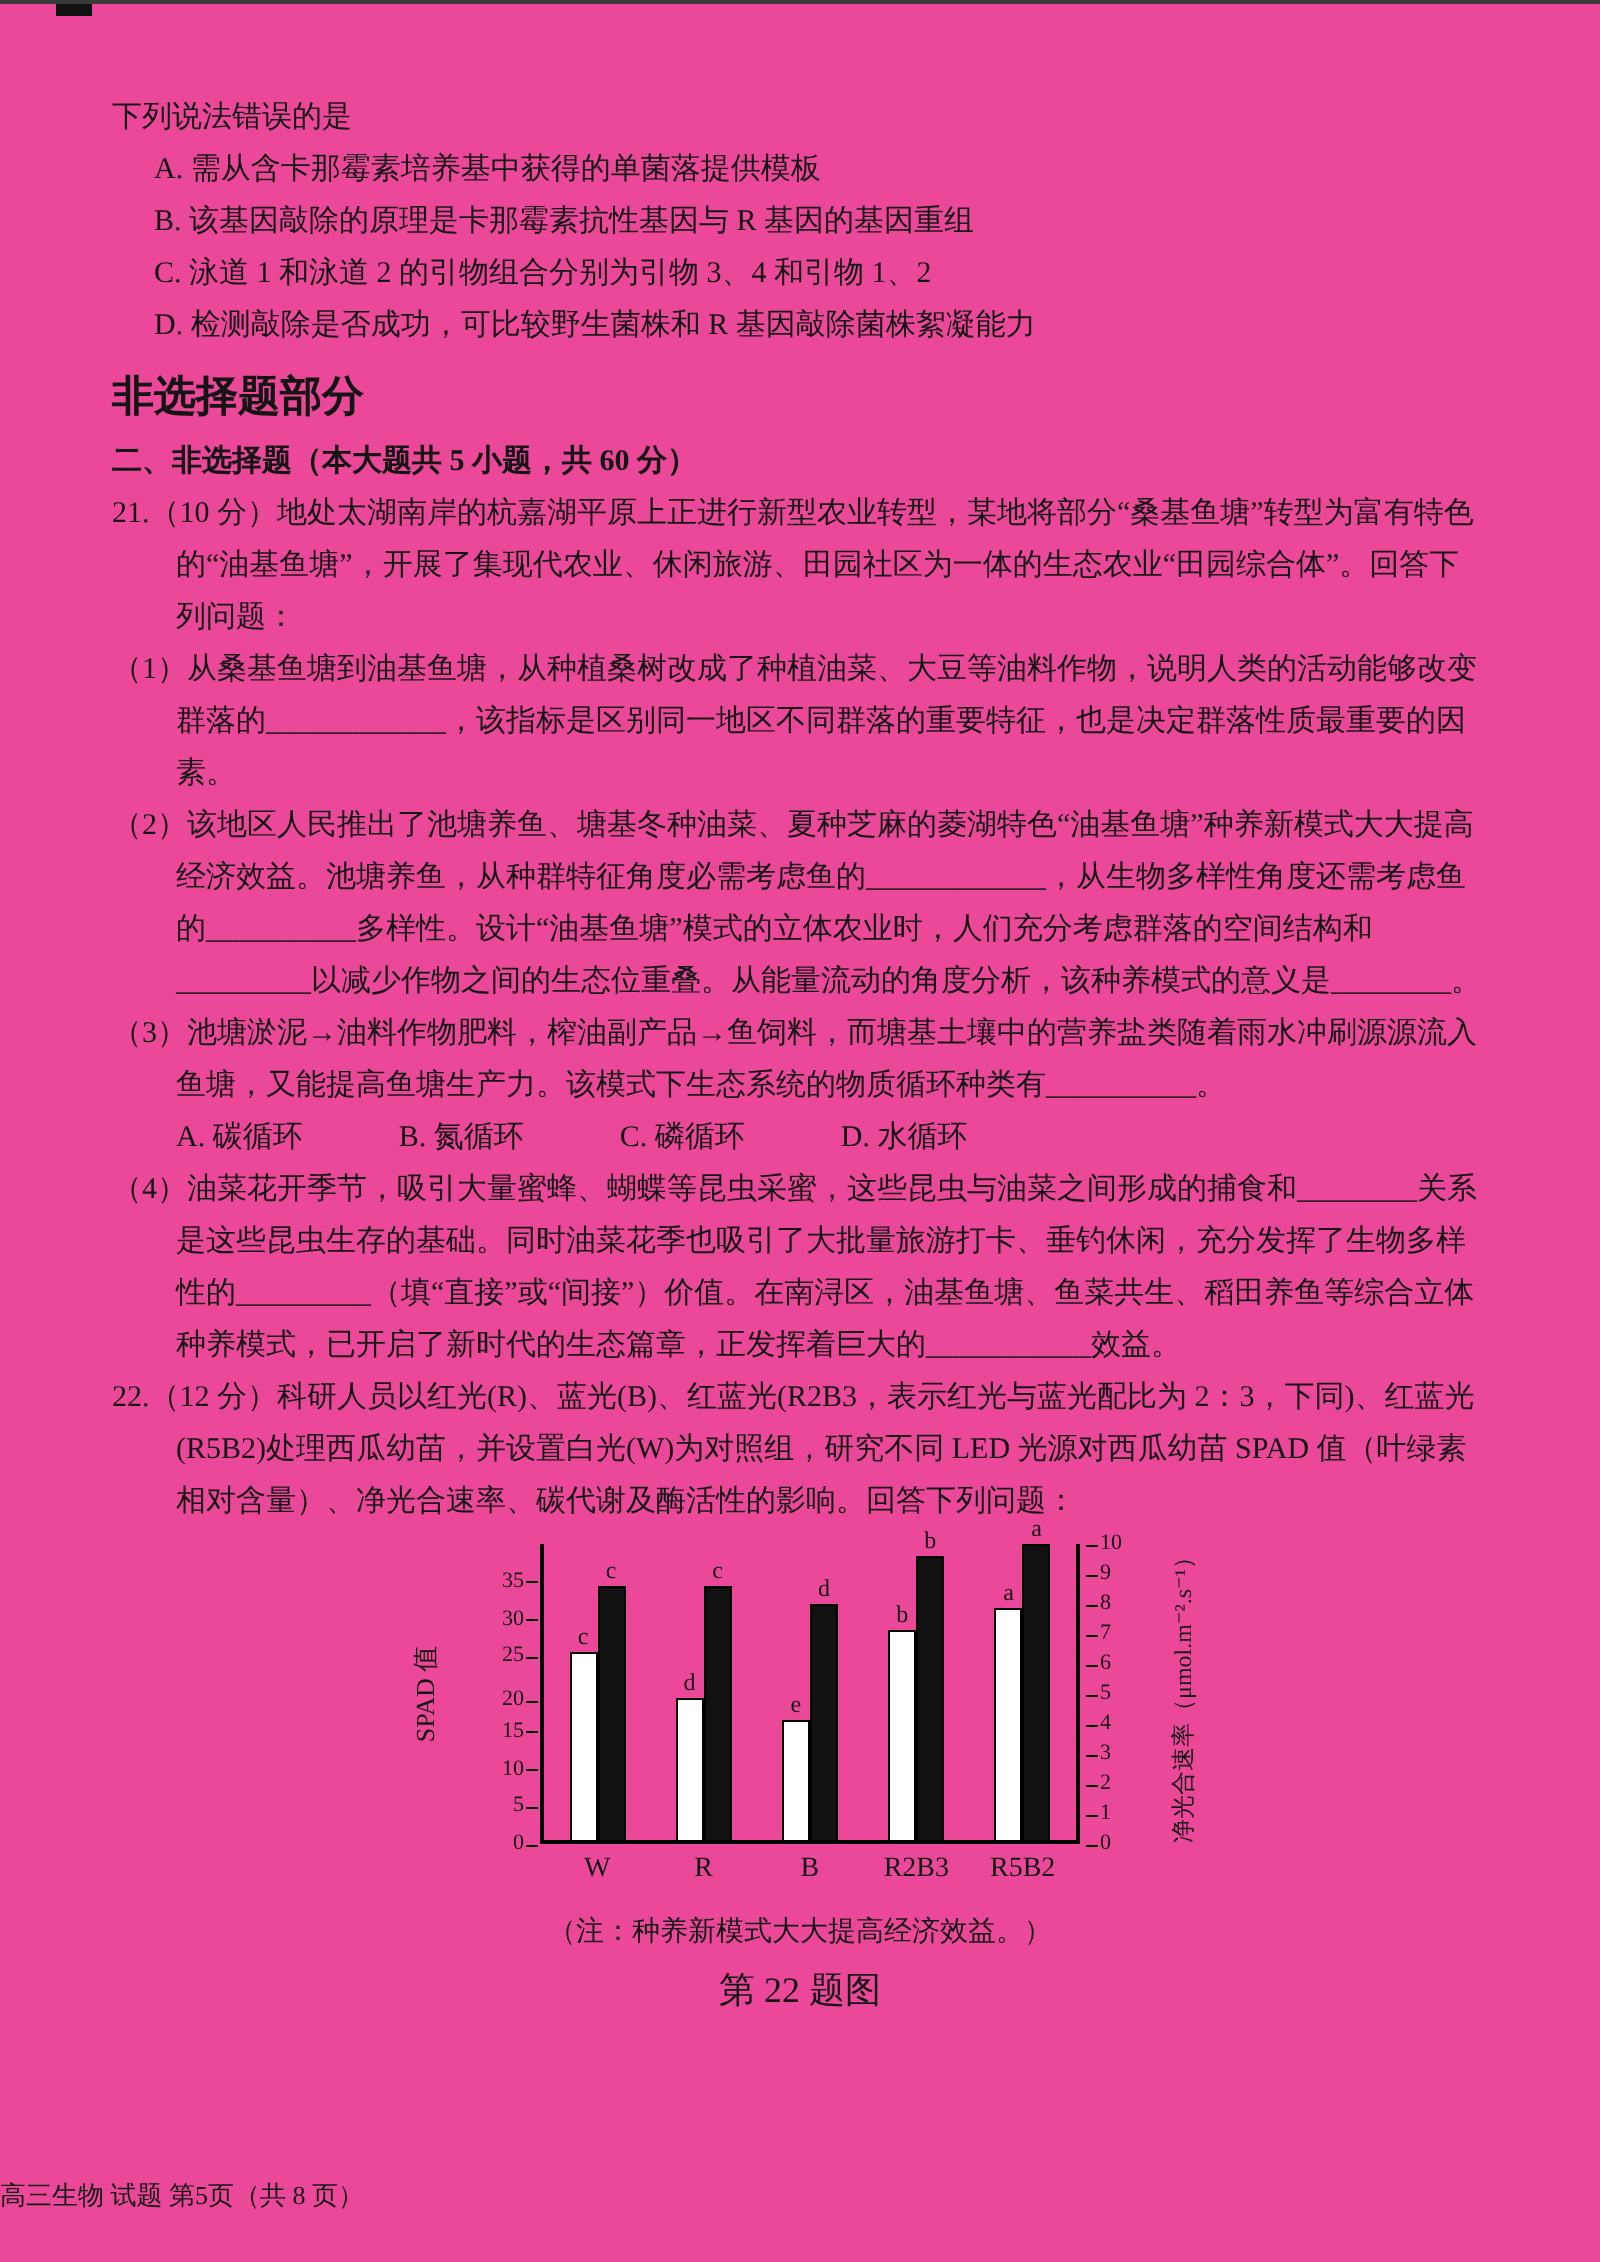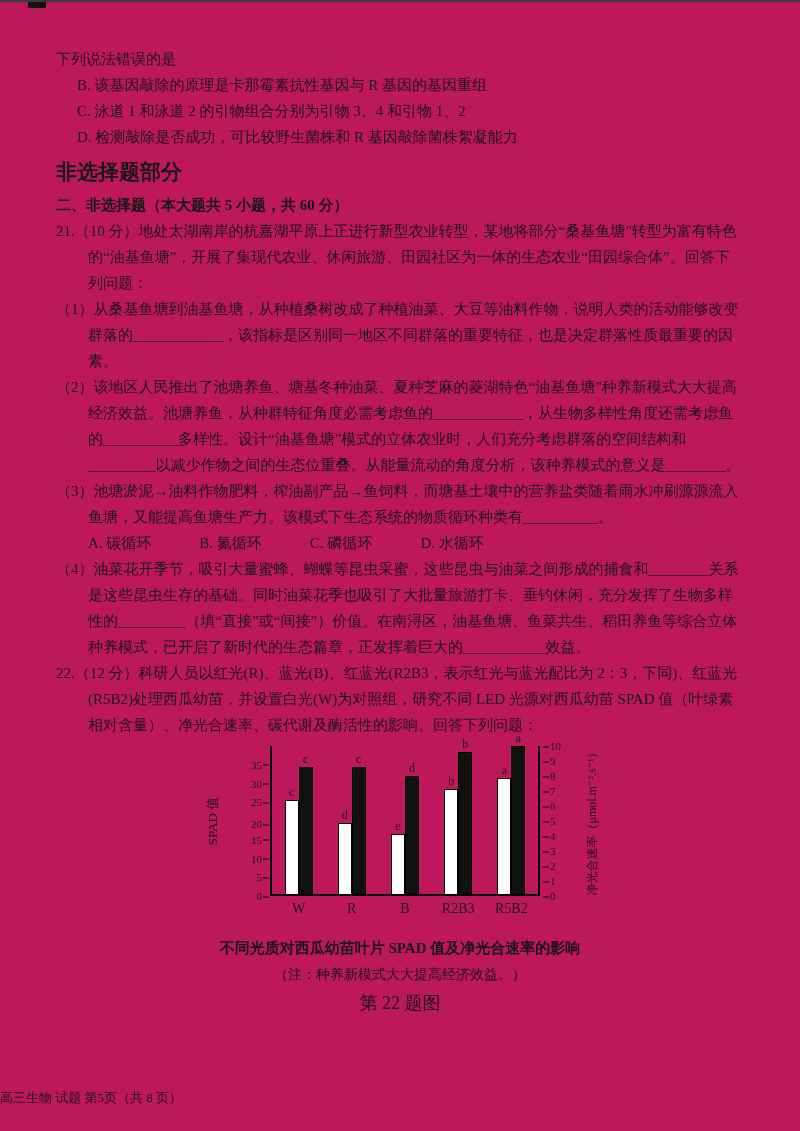--- a/index.html
+++ b/index.html
@@ -1,21 +1,21 @@
 <!DOCTYPE html>
 <html><head>
 <meta charset="utf-8">
 <style>
   * { margin:0; padding:0; box-sizing:border-box; }
   html,body { background:#e8e8e8; }
   .page {
     position:relative;
     width:800px; height:1131px;
     margin:0 auto;
-    background:#be185d;
+    background:#ec4899;
     color:#151515;
     font-family:"Liberation Serif","DejaVu Serif",serif;
     padding:46px 56px 0 56px;
     overflow:hidden;
   }
   .scan-top { position:absolute; top:0; left:0; right:0; height:2px; background:#3a3a3a; }
   .scan-corner { position:absolute; top:2px; left:28px; width:18px; height:6px; background:#111; }
 
   .line { font-size:15px; line-height:26px; }
   .opt { padding-left:21px; }
@@ -65,20 +65,21 @@
 </style>
 </head>
 <body>
 
 <div class="page">
   <div class="scan-top"></div>
   <div class="scan-corner"></div>
 
   <section>
     <p class="line">下列说法错误的是</p>
+    <p class="line opt">A. 需从含卡那霉素培养基中获得的单菌落提供模板</p>
     <p class="line opt">B. 该基因敲除的原理是卡那霉素抗性基因与 R 基因的基因重组</p>
     <p class="line opt">C. 泳道 1 和泳道 2 的引物组合分别为引物 3、4 和引物 1、2</p>
     <p class="line opt">D. 检测敲除是否成功，可比较野生菌株和 R 基因敲除菌株絮凝能力</p>
   </section>
 
   <h2 class="section-title">非选择题部分</h2>
   <p class="line bold">二、非选择题（本大题共 5 小题，共 60 分）</p>
 
   <p class="line hang">21.（10 分）地处太湖南岸的杭嘉湖平原上正进行新型农业转型，某地将部分“桑基鱼塘”转型为富有特色的“油基鱼塘”，开展了集现代农业、休闲旅游、田园社区为一体的生态农业“田园综合体”。回答下列问题：</p>
   <p class="line hang">（1）从桑基鱼塘到油基鱼塘，从种植桑树改成了种植油菜、大豆等油料作物，说明人类的活动能够改变群落的____________，该指标是区别同一地区不同群落的重要特征，也是决定群落性质最重要的因素。</p>
@@ -174,19 +175,18 @@
           <div class="tick" style="bottom: 75px;">5</div>
           <div class="tick" style="bottom: 90px;">6</div>
           <div class="tick" style="bottom: 105px;">7</div>
           <div class="tick" style="bottom: 120px;">8</div>
           <div class="tick" style="bottom: 135px;">9</div>
           <div class="tick" style="bottom: 150px;">10</div>
         </div>
       <span class="ylab right">净光合速率（μmol.m⁻².s⁻¹）</span>
     </div>
 
-    <figcaption class="chart-caption">不同光质对西瓜幼苗叶片 SPAD 值及净光合速率的影响</figcaption>
     <p class="chart-note">（注：种养新模式大大提高经济效益。）</p>
     <p class="figure-label">第 22 题图</p>
   </figure>
 
   <footer class="page-footer">高三生物 试题 第5页（共 8 页）</footer>
 </div>
 
 </body></html>

